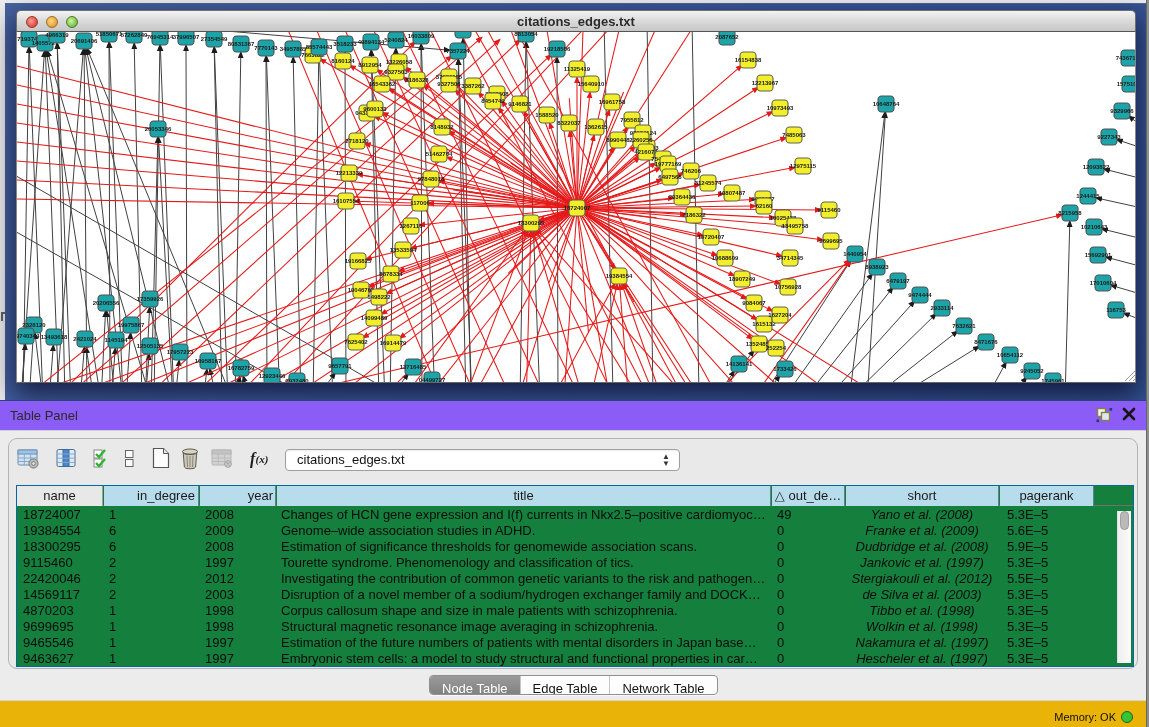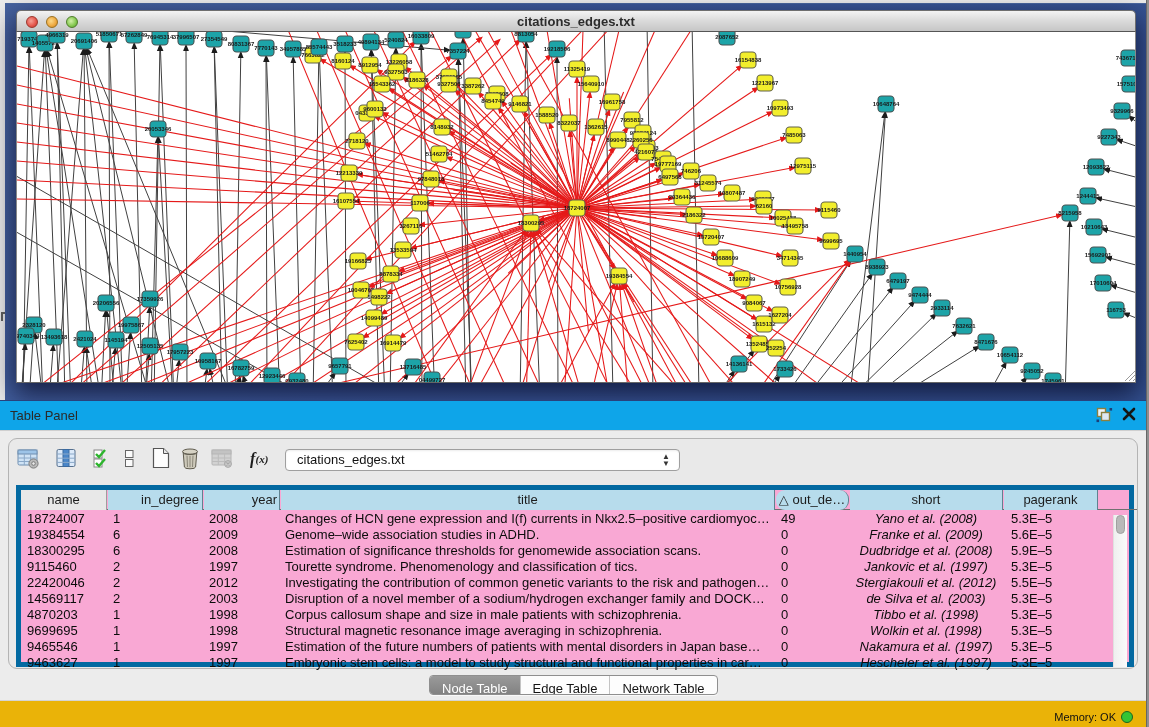--- a/index.html
+++ b/index.html
@@ -9,34 +9,34 @@
   border-radius:5px 5px 0 0; box-shadow:0 10px 26px 2px rgba(0,0,25,.66); }
 #titlebar { height:22px; border-radius:5px 5px 0 0;
   background:linear-gradient(#f3f3f3,#dcdcdc 45%,#c6c6c6);
   border:1px solid #6e6e6e; border-bottom:1px solid #555; position:relative; }
 #titlebar .tl { position:absolute; top:5px; width:12px; height:12px; border-radius:50%; }
 #ttl { text-align:center; font-size:13px; color:#2c2c2c; line-height:21px; font-weight:bold; }
 #canvas { position:relative; width:1120px; height:351px; background:#fff; overflow:hidden;
   border-left:1px solid #888; border-right:1px solid #888; border-bottom:1px solid #666; }
 #grip { position:absolute; left:-4px; top:308px; width:4px; height:9px; border-top:2px solid #555; border-left:2px solid #555; }
 #tablepanel { position:absolute; left:0; top:400px; width:1146px; height:327px; background:#ececec; border-top:1px solid #28427c; }
-#tphead { height:30px; background:#0ea5e9; border-bottom:1px solid #cfcfcf; position:relative; }
+#tphead { height:30px; background:#8b5cf6; border-bottom:1px solid #cfcfcf; position:relative; }
 #tphead .tpt { position:absolute; left:10px; top:7px; font-size:13px; color:#2a2a2a; }
 #tpfloat { position:absolute; right:33px; top:6px; }
 #tpclose { position:absolute; right:10px; top:6px; }
 #container { position:absolute; left:8px; top:37px; width:1130px; height:231px;
   background:#e9e9e9; border:1.5px solid #b4b4b4; border-radius:9px; }
 #toolbar { position:absolute; left:8px; top:8px; height:28px; width:1000px; }
 .tbicon { vertical-align:middle; }
 #combo { position:absolute; left:268px; top:2px; width:395px; height:22px; background:#fff;
   border:1px solid #9f9f9f; border-radius:4px; font-size:13px; color:#111;
   line-height:20px; padding-left:11px; box-shadow:inset 0 1px 2px rgba(0,0,0,.08); }
 #combo .ud { position:absolute; right:9px; top:3px; font-size:8px; color:#333; line-height:7px; }
-#tbl { position:absolute; left:7px; top:46px; width:1118px; height:182px; background:#f9a8d4;
-  border:5px solid #0369a1; font-size:13px; color:#0c0c0c; }
+#tbl { position:absolute; left:7px; top:46px; width:1118px; height:182px; background:#15803d;
+  border:1px solid #0369a1; font-size:13px; color:#0c0c0c; }
 .hrow { position:absolute; left:0; top:0; height:20px; width:1116px; border-bottom:1px solid #707070; }
 .hc { position:absolute; top:0; height:20px; text-align:center; font-size:13px; color:#1c1c1c;
    line-height:20px; background:#b7dcec; border-right:1px solid #5f8290; }
 .rows { position:absolute; left:0; top:21px; }
 .tr { position:relative; height:16px; width:1116px; }
 .tr > div { position:absolute; top:0; height:16px; line-height:16px; white-space:nowrap; overflow:hidden; }
 .c0 { left:6px; width:80px; } .c1 { left:92px; width:90px; } .c2 { left:188px; width:70px; }
 .c3 { left:264px; width:490px; } .c4 { left:760px; width:68px; }
 .c5 { left:828px; width:154px; text-align:center;font-style:italic; } .c6 { left:990px; width:100px; }
 #vsb { position:absolute; right:2px; top:25px; width:14px; height:152px;
@@ -696,21 +696,21 @@
  </g>
 </svg>
       <div id="combo">citations_edges.txt<span class="ud">▲<br>▼</span></div>
     </div>
     <div id="tbl">
       <div class="hrow">
         <div class="hc" style="left:0;width:86px;background:#e8e8e8;border-right:1px solid #9d9d9d;">name</div>
         <div class="hc" style="left:87px;width:95px;padding-left:30px;">in_degree</div>
         <div class="hc" style="left:183px;width:76px;padding-left:46px;">year</div>
         <div class="hc" style="left:260px;width:494px;">title</div>
-        <div class="hc" style="left:755px;width:73px;border-radius:9px;">△ out_de…</div>
+        <div class="hc" style="left:755px;width:73px;">△ out_de…</div>
         <div class="hc" style="left:829px;width:153px;">short</div>
         <div class="hc" style="left:983px;width:94px;">pagerank</div>
       </div>
       <div class="rows">
 <div class="tr">
             <div class="c0">18724007</div>
             <div class="c1">1</div>
             <div class="c2">2008</div>
             <div class="c3">Changes of HCN gene expression and I(f) currents in Nkx2.5–positive cardiomyoc…</div>
             <div class="c4">49</div>

